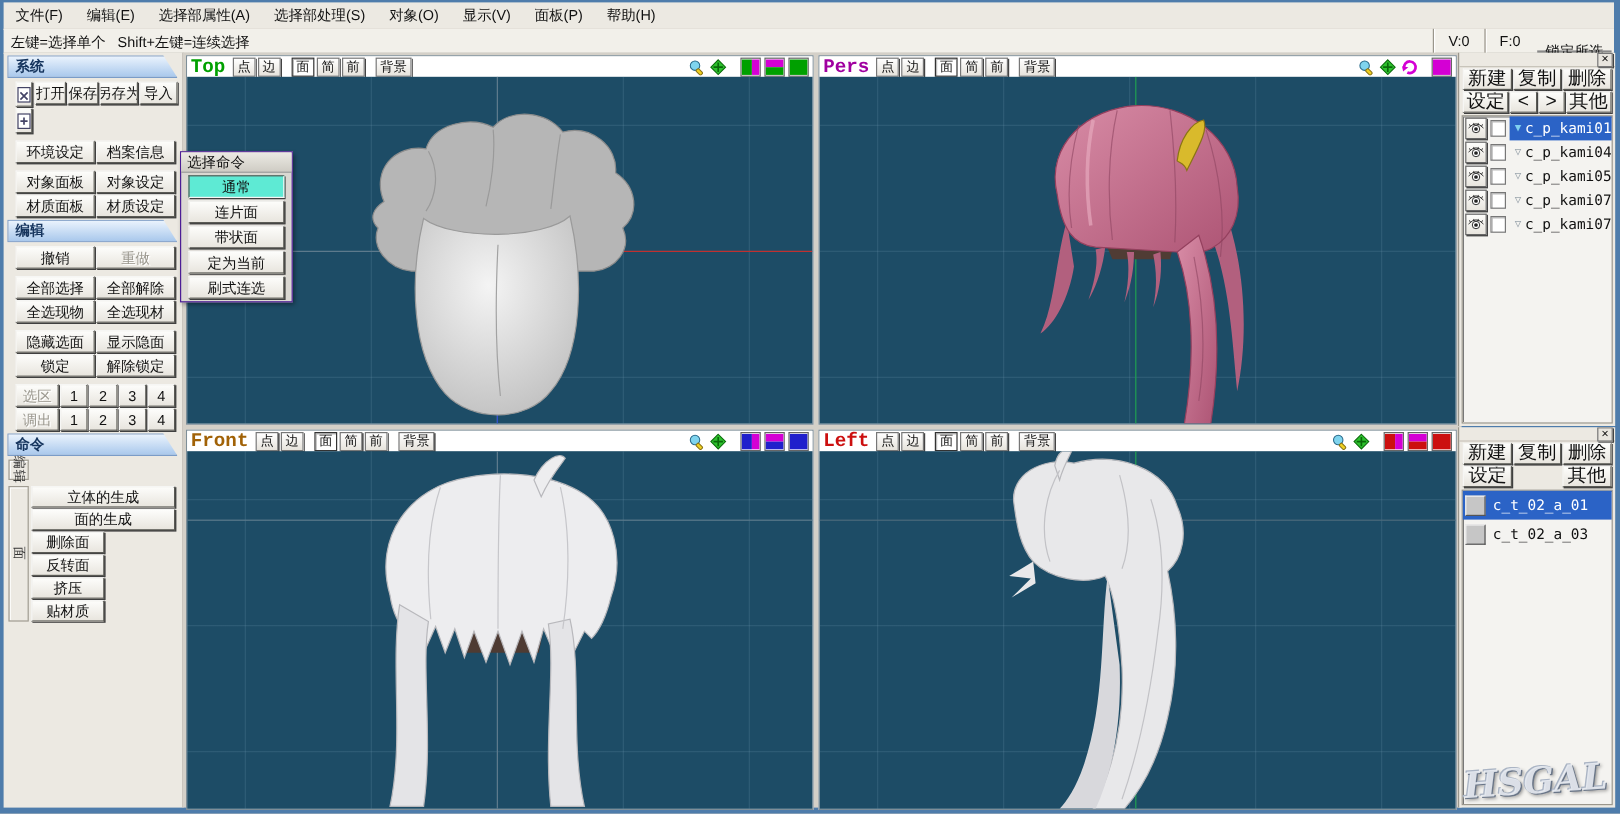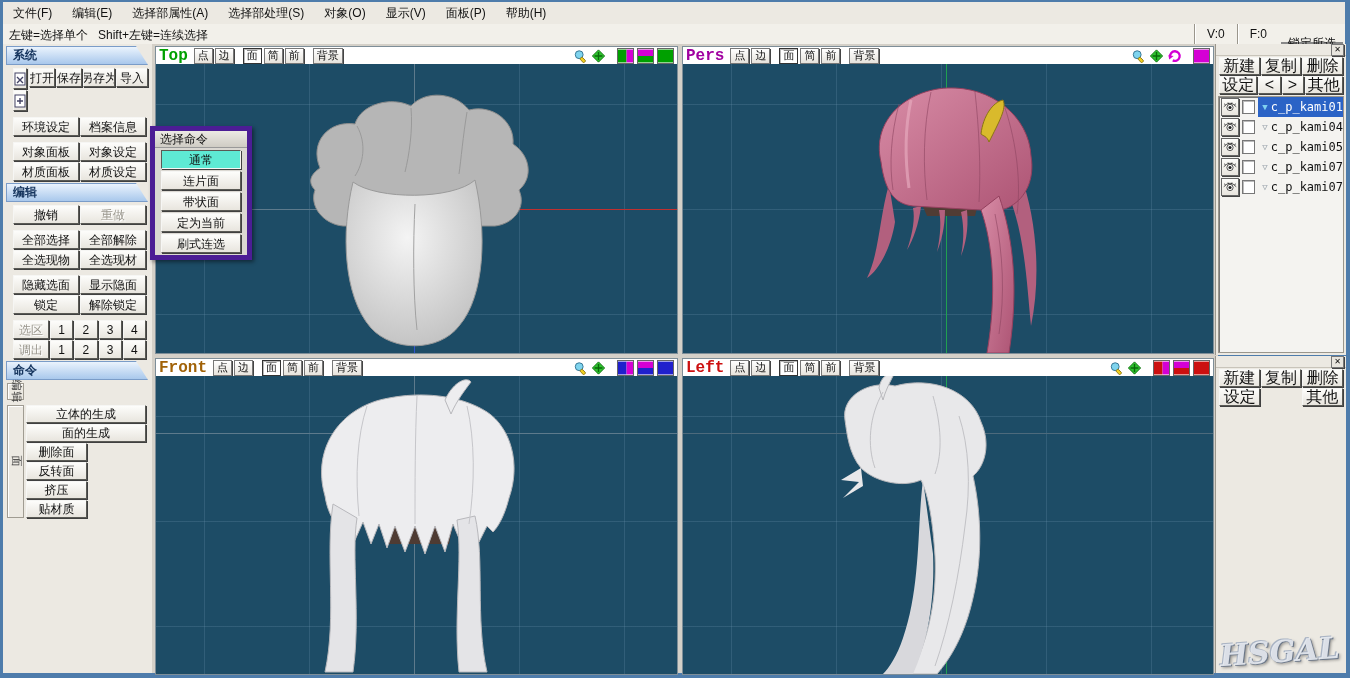--- a/index.html
+++ b/index.html
@@ -47,21 +47,21 @@
   
   .cmd-group{display:flex;margin:0 6px 5px 4px;gap:2px}
   .cmd-tab{width:15px;border:1px solid #a09c92;background:#ece9e2;display:flex;
            align-items:center;justify-content:center;box-shadow:inset 1px 1px 0 #fff}
   .vtext{transform:rotate(90deg);white-space:nowrap;font-size:11px;color:#333;letter-spacing:1px}
   .cmd-btns{flex:1;display:flex;flex-wrap:wrap;gap:1px}
   .cmd-btns .btn{height:16px}
   .bw{width:100%}.bh{width:calc(50% - 1px)}
   
   .selpanel{left:150px;top:126px;width:92px;height:124px;background:#dbd8d2;
-            border:5px solid #4c1d95;box-shadow:2px 2px 4px rgba(0,0,0,.45);z-index:40}
+            border:1px solid #4c1d95;box-shadow:2px 2px 4px rgba(0,0,0,.45);z-index:40}
   .selpanel .title{height:16px;display:flex;align-items:center;padding-left:5px;
                    background:linear-gradient(#eceae4,#cfccc4);border-bottom:1px solid #999;font-size:12px}
   .selpanel .btn{width:78px;height:17px;margin:2px auto 0}
   
   .vparea{left:152px;top:44px;width:1066px;height:629px;background:#d4d0c8}
   .viewport{position:absolute;background:#fff;border:1px solid #7e8e98}
   .vp-header{height:17px;display:flex;align-items:center;gap:2px;background:#fff;padding:0 3px;font-size:11px}
   .vp-name{font-family:Liberation Mono, monospace;font-weight:bold;font-size:16px;margin-right:4px}
   .vpn-top{color:#00A000}.vpn-pers{color:#A000A0}.vpn-front{color:#a16207}.vpn-left{color:#CC1010}
   .vbtn{height:14px;padding:0 3px;display:flex;align-items:center;background:linear-gradient(#fff,#e6e3dc);
@@ -550,20 +550,30 @@
   <div class="rp-row">
     <div class="btn">新建</div>
     <div class="btn">复制</div>
     <div class="btn">删除</div>
   </div>
   <div class="rp-row">
     <div class="btn">设定</div>
     <div style="flex:1"></div>
     <div class="btn">其他</div>
   </div>
+  <div class="rp-list">
+    <div class="mat-row sel">
+      <span class="swatch"></span>
+      <span>c_t_02_a_01</span>
+    </div>
+    <div class="mat-row">
+      <span class="swatch"></span>
+      <span>c_t_02_a_03</span>
+    </div>
+  </div>
 </div>
 
 <div class="abs watermark">
   <svg width="46" height="74" viewBox="0 0 40 62">
     <polygon points="20,2 26,10 34,8 30,16 38,20 30,24 34,34 24,30 20,40 16,30 6,34 10,24 2,20 10,16 6,8 14,10" fill="#eef0f4" stroke="#9aa2b4"></polygon>
     <path d="M30,24 C37,36 35,50 28,60" fill="none" stroke="#e4e8f0" stroke-width="5"></path>
     <path d="M30,24 C37,36 35,50 28,60" fill="none" stroke="#aeb8cc" stroke-width="1"></path>
     <circle cx="20" cy="20" r="6.5" fill="#f6d8c2" stroke="#c8a088"></circle>
     <rect x="14" y="28" width="12" height="16" rx="2" fill="#3a4a6a"></rect>
   </svg>

